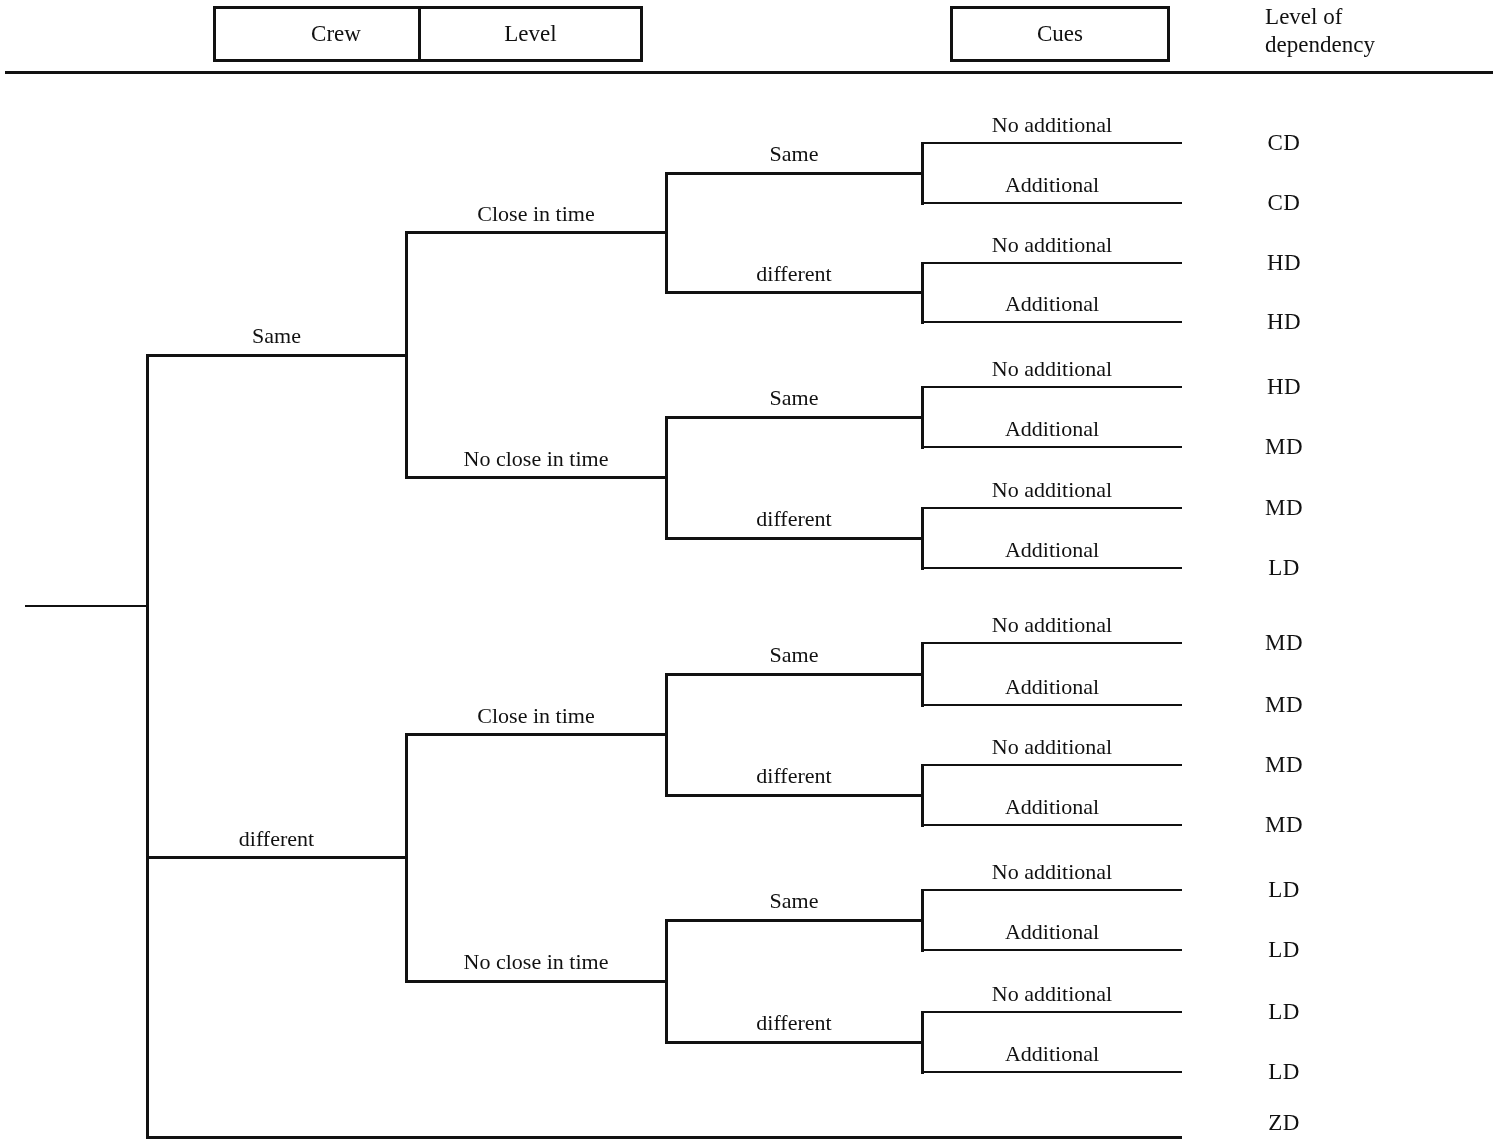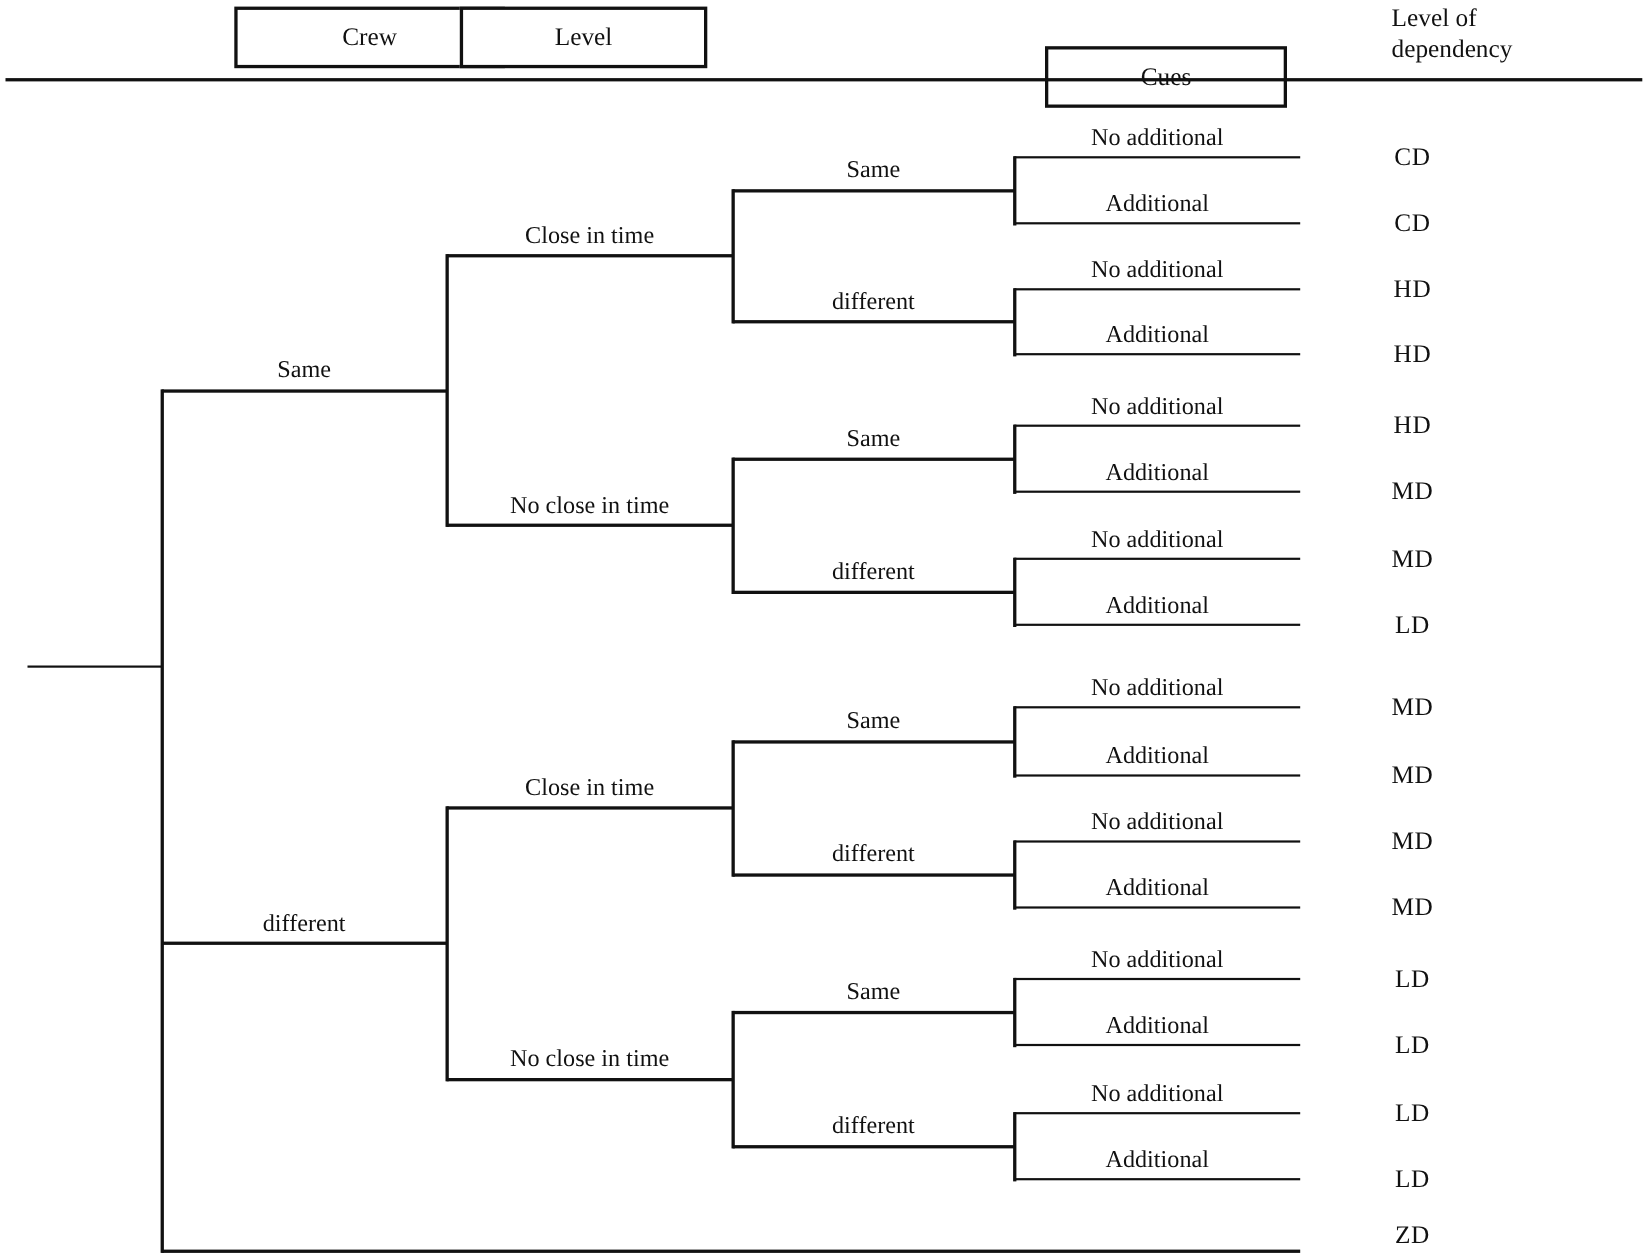--- a/index.html
+++ b/index.html
@@ -47,21 +47,21 @@
 <body>
 
 <div id="canvas">
 
   <div class="hbox" style="left:165px;top:6px;width:246px;height:56px;margin-left:48px;">
     <span>Crew</span>
   </div>
   <div class="hbox" style="left:418px;top:6px;width:225px;height:56px;">
     <span>Level</span>
   </div>
-  <div class="hbox" style="left:950px;top:6px;width:220px;height:56px;margin-top:36px;">
+  <div class="hbox" style="left:950px;top:6px;width:220px;height:56px;">
     <span>Cues</span>
   </div>
   <div class="level-header" style="left:1320px;top:3px;">
     <div>Level of</div>
     <div>dependency</div>
   </div>
 
   <div class="rule" style="left:5px;top:71px;width:1488px;height:3px;"></div>
 
   <div id="tree">

